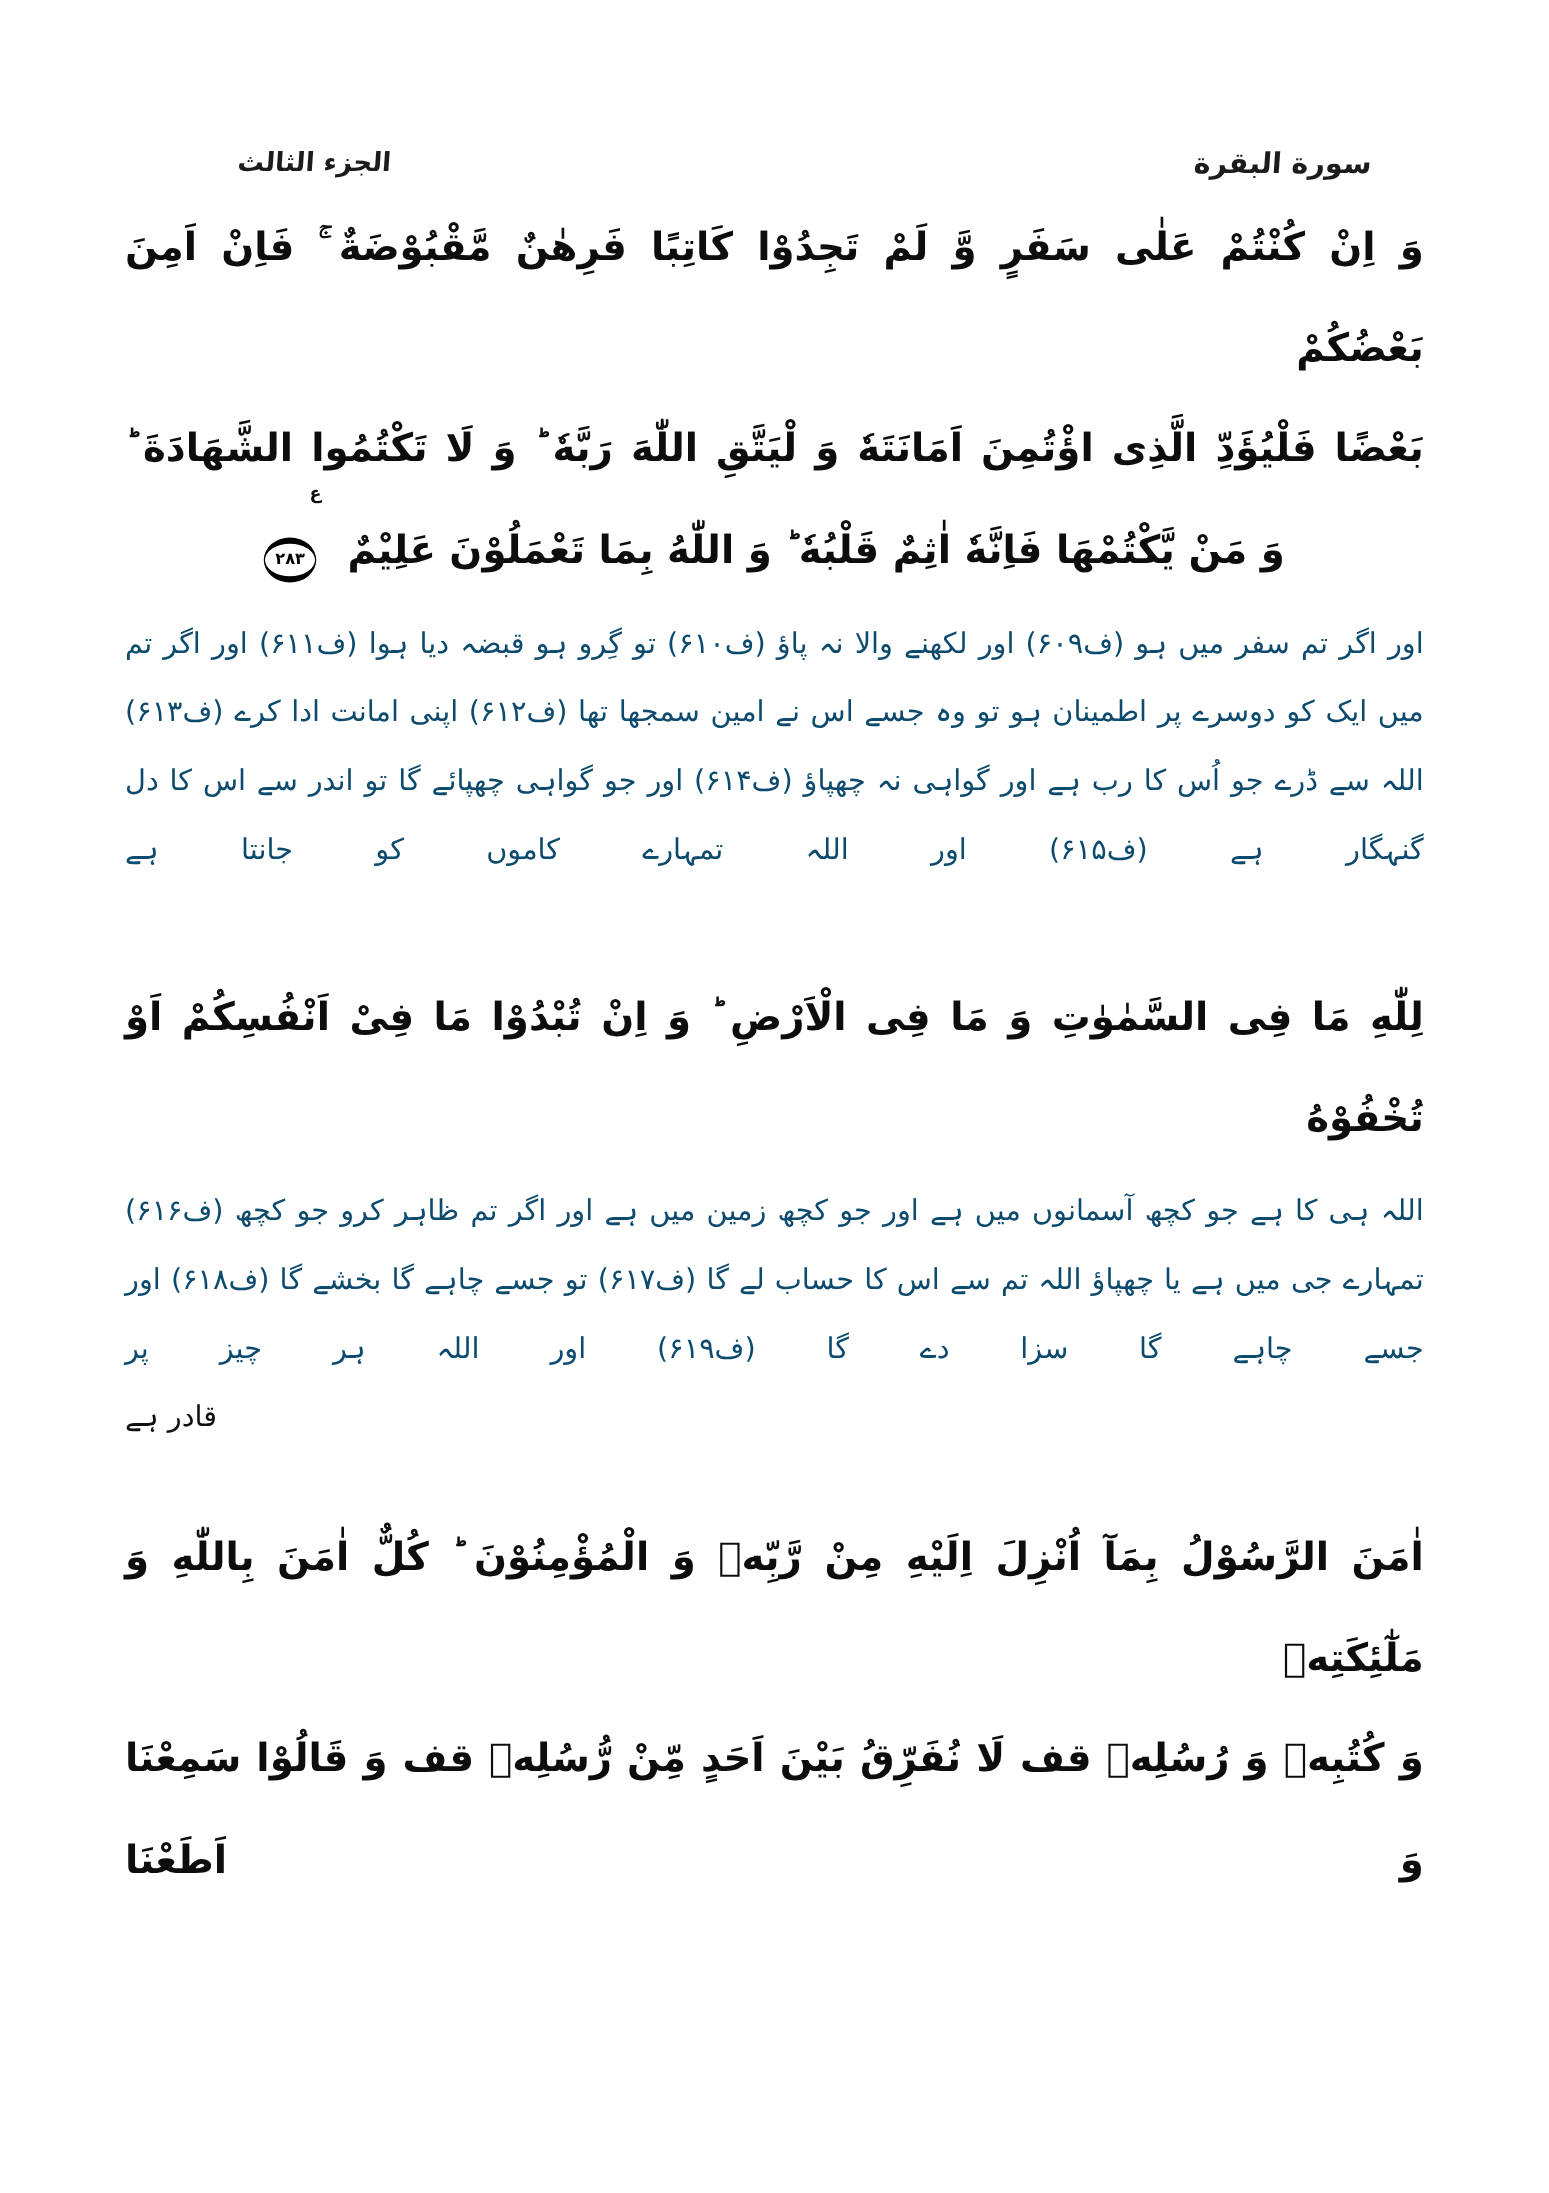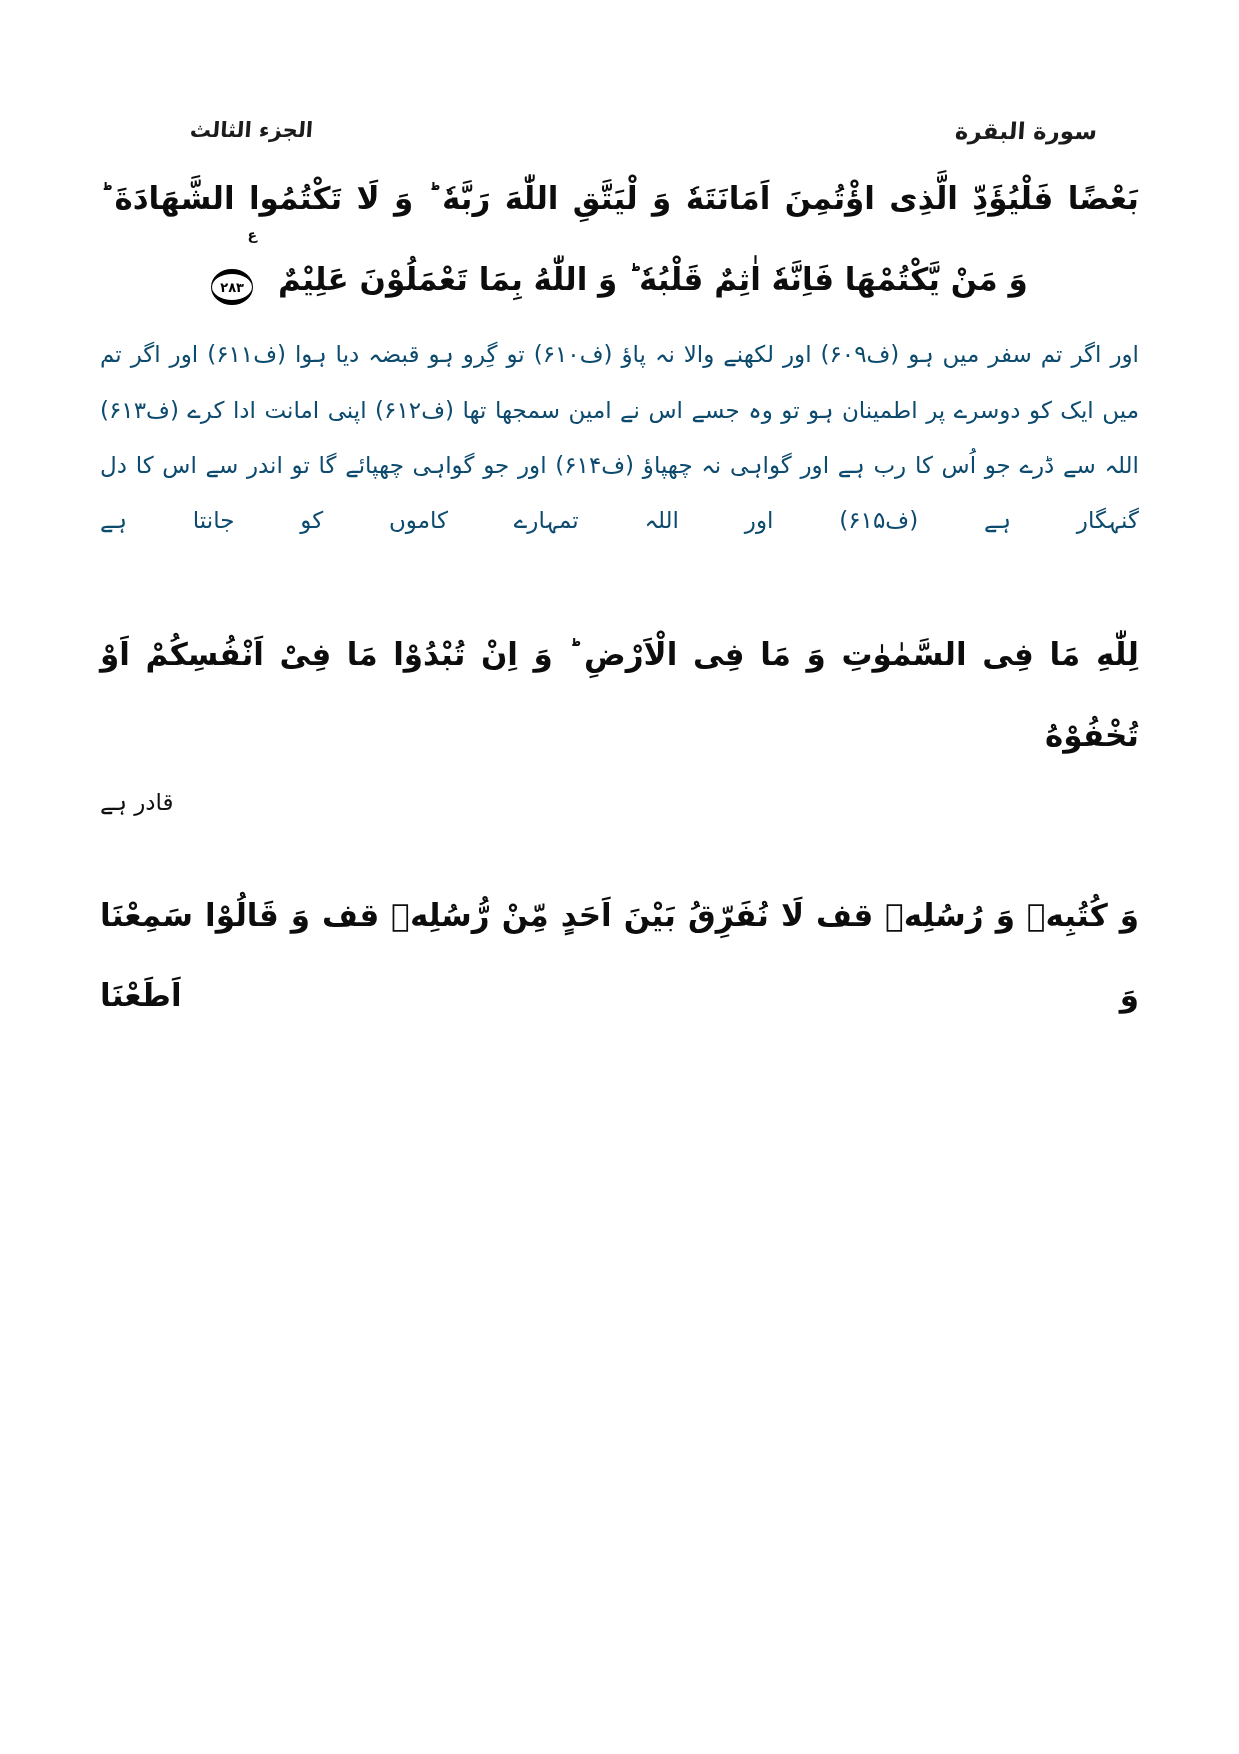--- a/index.html
+++ b/index.html
@@ -58,35 +58,38 @@
 <body>
 
 <div class="page">
 
   <div class="header">
     <div class="callig">الجزء الثالث</div>
     <div class="callig surah">سورة البقرة</div>
   </div>
 
   <div class="section">
+    <div class="arabic-line">وَ اِنْ كُنْتُمْ عَلٰى سَفَرٍ وَّ لَمْ تَجِدُوْا كَاتِبًا فَرِهٰنٌ مَّقْبُوْضَةٌ ۚ فَاِنْ اَمِنَ بَعْضُكُمْ</div>
     <div class="arabic-line">بَعْضًا فَلْيُؤَدِّ الَّذِى اؤْتُمِنَ اَمَانَتَهٗ وَ لْيَتَّقِ اللّٰهَ رَبَّهٗ ؕ وَ لَا تَكْتُمُوا الشَّهَادَةَ ؕ</div>
     <div class="arabic-center">
       <span>وَ مَنْ يَّكْتُمْهَا فَاِنَّهٗ اٰثِمٌ قَلْبُهٗ ؕ وَ اللّٰهُ بِمَا تَعْمَلُوْنَ عَلِيْمٌ</span>
       <span class="verse-end">
         <span class="ruku">ع</span>
         <span class="medallion-num">٢٨٣</span>
       </span>
     </div>
     <div class="urdu">اور اگر تم سفر میں ہو (ف۶۰۹) اور لکھنے والا نہ پاؤ (ف۶۱۰) تو گِرو ہو قبضہ دیا ہوا (ف۶۱۱) اور اگر تم میں ایک کو دوسرے پر اطمینان ہو تو وہ جسے اس نے امین سمجھا تھا (ف۶۱۲) اپنی امانت ادا کرے (ف۶۱۳) اللہ سے ڈرے جو اُس کا رب ہے اور گواہی نہ چھپاؤ (ف۶۱۴) اور جو گواہی چھپائے گا تو اندر سے اس کا دل گنہگار ہے (ف۶۱۵) اور اللہ تمہارے کاموں کو جانتا ہے</div>
 
   </div>
 
   <div class="section gap-lg">
     <div class="arabic-line">لِلّٰهِ مَا فِى السَّمٰوٰتِ وَ مَا فِى الْاَرْضِ ؕ وَ اِنْ تُبْدُوْا مَا فِىْ اَنْفُسِكُمْ اَوْ تُخْفُوْهُ</div>
+    <div class="urdu">اللہ ہی کا ہے جو کچھ آسمانوں میں ہے اور جو کچھ زمین میں ہے اور اگر تم ظاہر کرو جو کچھ (ف۶۱۶) تمہارے جی میں ہے یا چھپاؤ اللہ تم سے اس کا حساب لے گا (ف۶۱۷) تو جسے چاہے گا بخشے گا (ف۶۱۸) اور جسے چاہے گا سزا دے گا (ف۶۱۹) اور اللہ ہر چیز پر</div>
     <div class="urdu-center">قادر ہے</div>
   </div>
 
   <div class="section gap-md">
+    <div class="arabic-line">اٰمَنَ الرَّسُوْلُ بِمَآ اُنْزِلَ اِلَيْهِ مِنْ رَّبِّهٖ وَ الْمُؤْمِنُوْنَ ؕ كُلٌّ اٰمَنَ بِاللّٰهِ وَ مَلٰٓئِكَتِهٖ</div>
     <div class="arabic-line">وَ كُتُبِهٖ وَ رُسُلِهٖ قف لَا نُفَرِّقُ بَيْنَ اَحَدٍ مِّنْ رُّسُلِهٖ قف وَ قَالُوْا سَمِعْنَا وَ اَطَعْنَا</div>
 
   </div>
 
 </div>
 
 </body></html>

